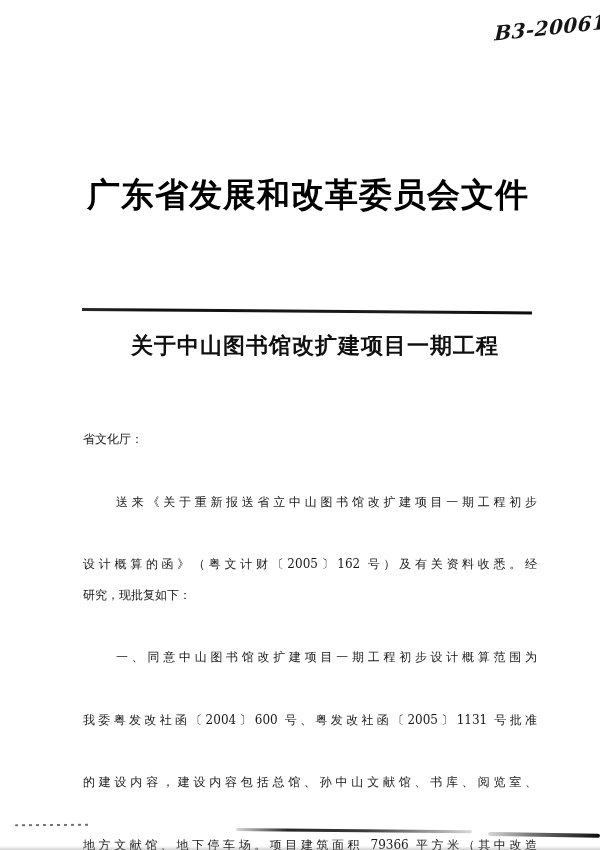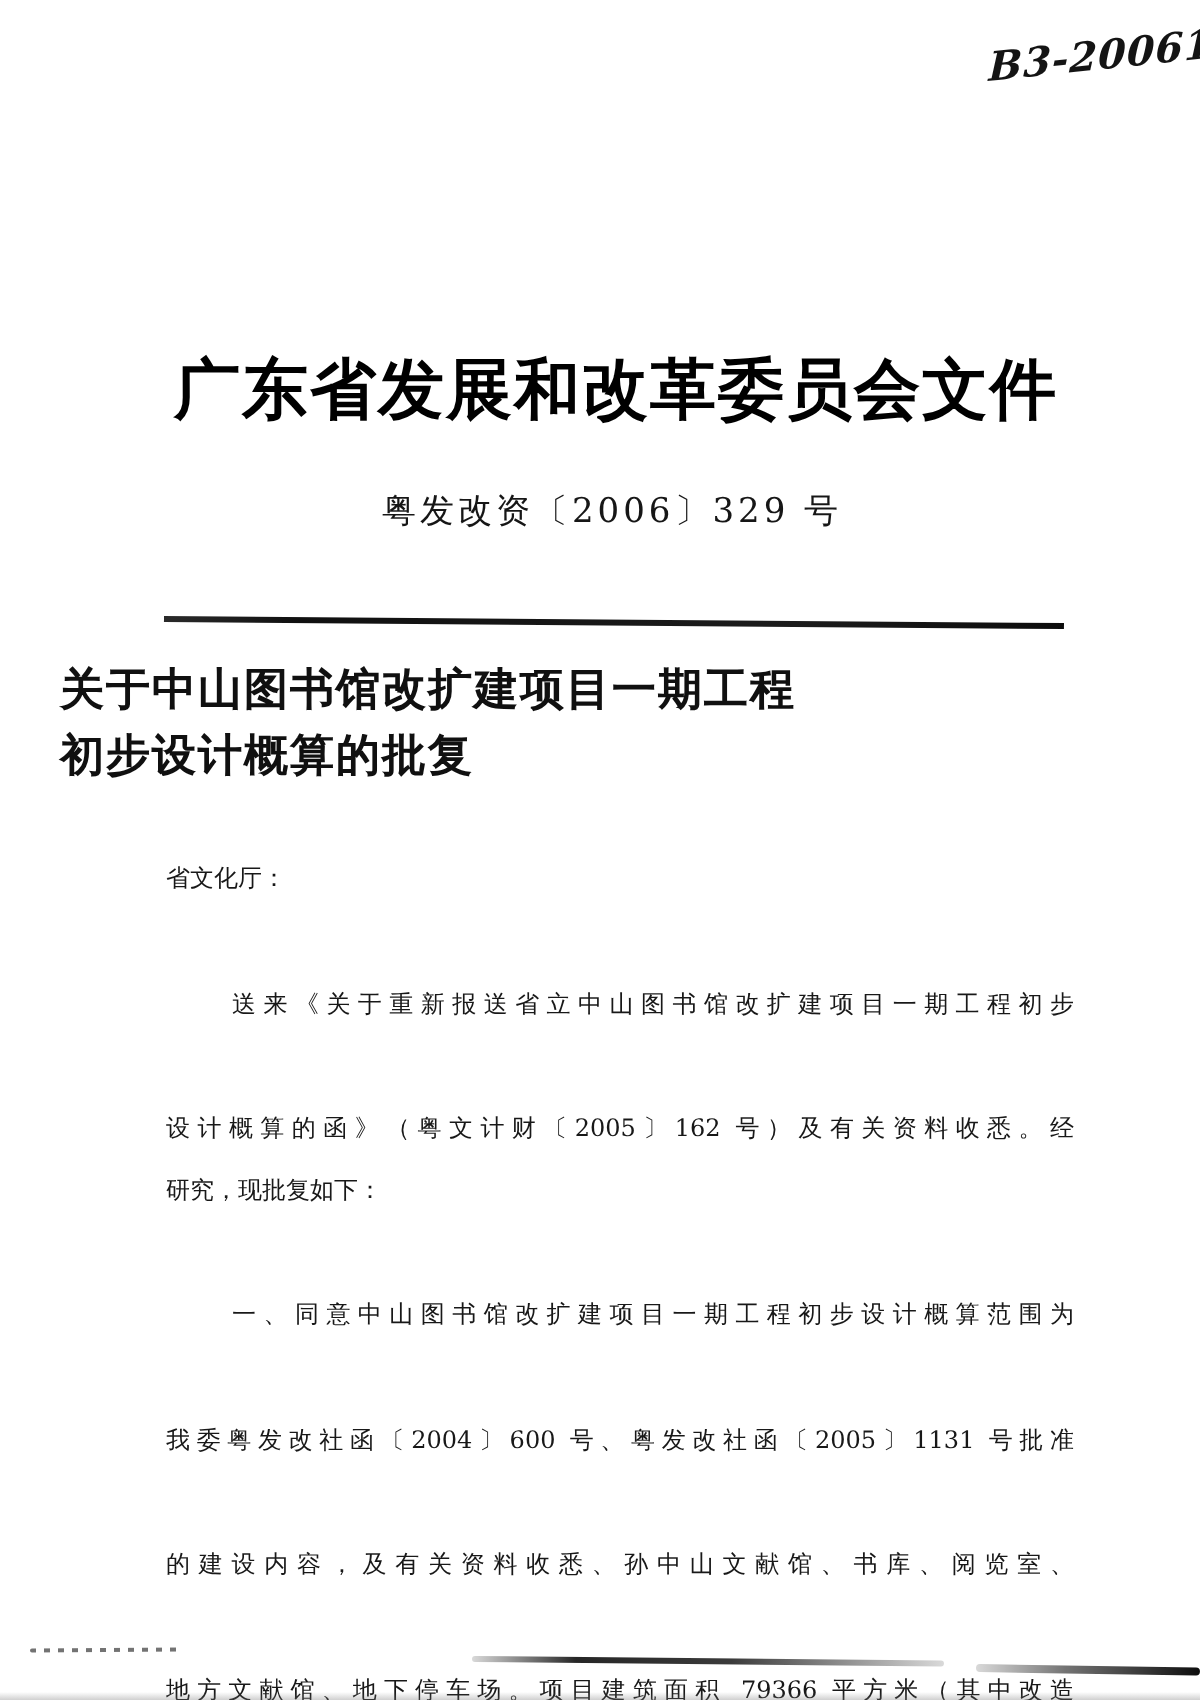--- a/index.html
+++ b/index.html
@@ -69,21 +69,21 @@
     transform: rotate(0.45deg);
     transform-origin: left center;
   }
 
   .subject {
     position: absolute;
     top: 329px;
     left: 0;
     width: 100%;
     padding-left: 30px;
-    text-align: left;
+    text-align: center;
     font-size: 22px;
     line-height: 33px;
     font-weight: bold;
     letter-spacing: 1px;
     color: #101010;
     white-space: nowrap;
   }
 
   .body-text {
     position: absolute;
@@ -130,37 +130,35 @@
 </style>
 </head>
 <body>
 
 <div class="page">
 
   <div class="handwritten">B3-2006112</div>
 
   <h1 class="title">广东省发展和改革委员会文件</h1>
 
-  <div class="doc-number">粤发改资〔2006〕329 号</div>
 
   <div class="rule"></div>
 
   <div class="subject">
     <div>关于中山图书馆改扩建项目一期工程</div>
-    <div>初步设计概算的批复</div>
   </div>
 
   <div class="body-text">
     <div class="line">省文化厅：</div>
     <div class="line indent fill">送来《关于重新报送省立中山图书馆改扩建项目一期工程初步</div>
     <div class="line fill">设计概算的函》（粤文计财〔2005〕162 号）及有关资料收悉。经</div>
     <div class="line">研究，现批复如下：</div>
     <div class="line indent fill">一、同意中山图书馆改扩建项目一期工程初步设计概算范围为</div>
     <div class="line fill">我委粤发改社函〔2004〕600 号、粤发改社函〔2005〕1131 号批准</div>
-    <div class="line fill">的建设内容，及有关资料收悉、孙中山文献馆、书库、阅览室、</div>
+    <div class="line fill">的建设内容，建设内容包括总馆、孙中山文献馆、书库、阅览室、</div>
     <div class="line fill">地方文献馆、地下停车场。项目建筑面积 79366 平方米（其中改造</div>
 
   </div>
 
   <div class="streak streak-left"></div>
   <div class="streak streak-center"></div>
   <div class="streak streak-right"></div>
   <div class="bottom-edge"></div>
 
 </div>

